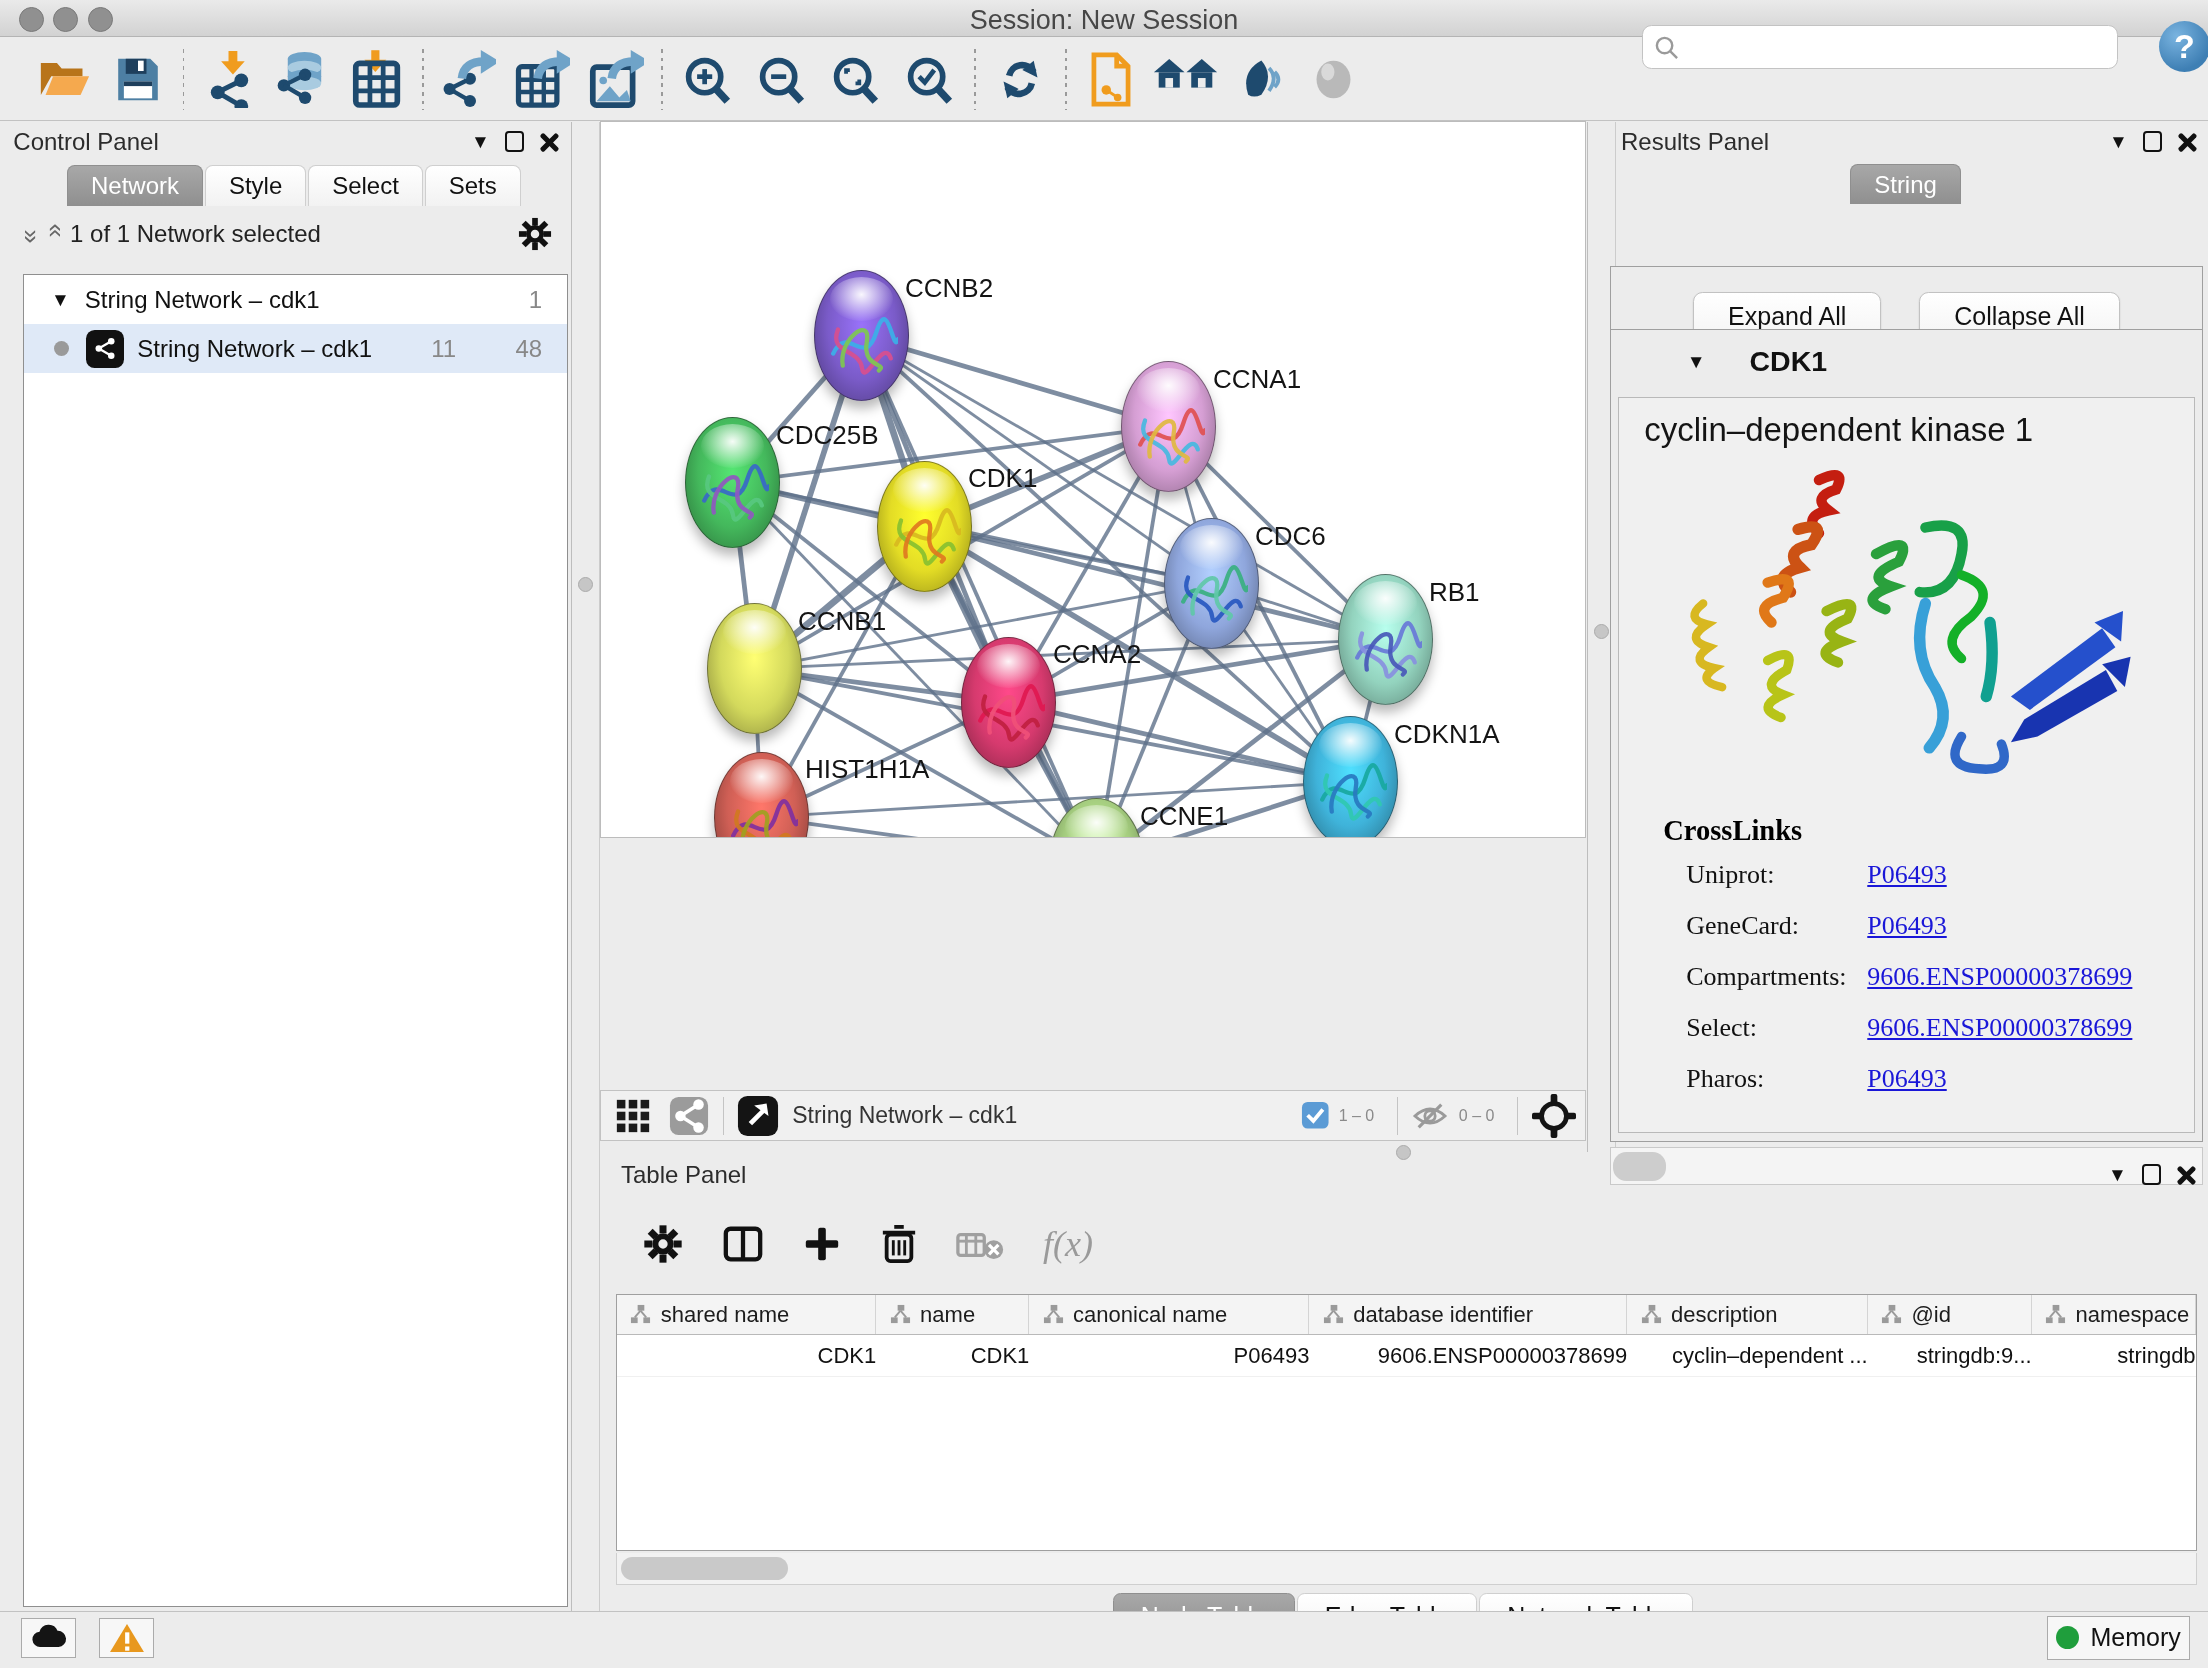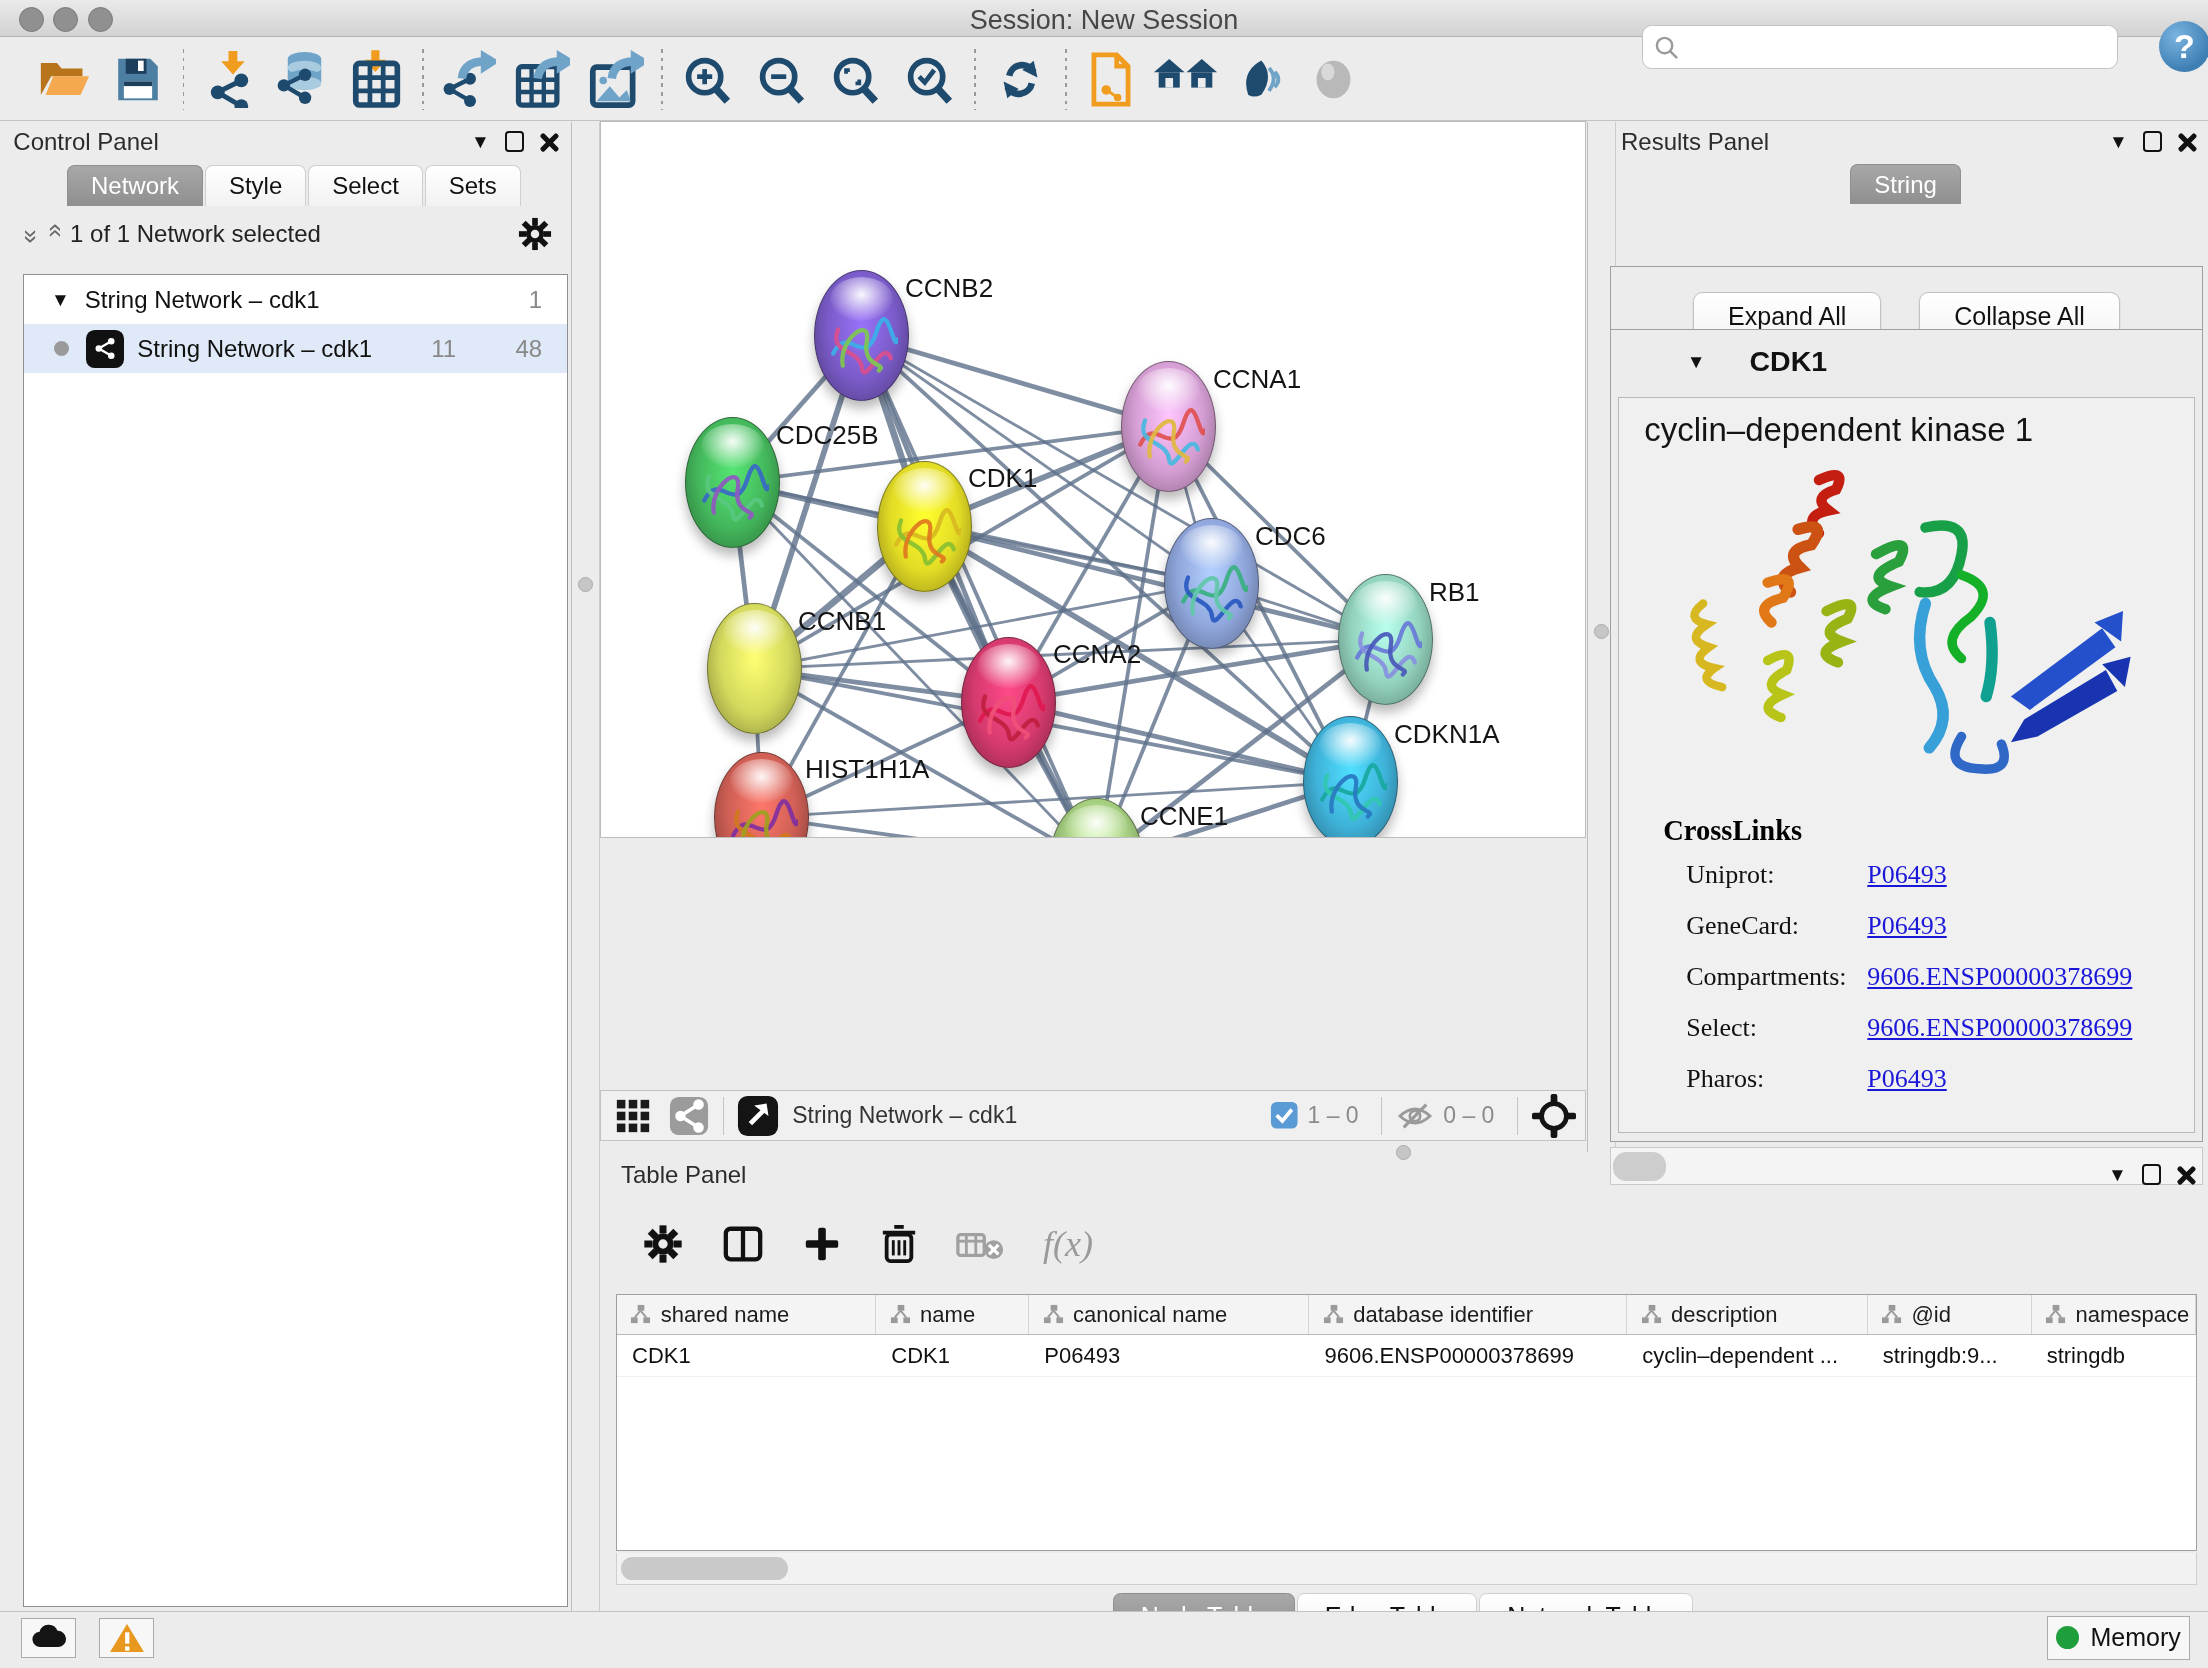--- a/index.html
+++ b/index.html
@@ -73,21 +73,21 @@
     background:#fff; border:1px solid #bcbcbc; overflow:hidden; }
   #edge-svg { position:absolute; left:0; top:0; }
   .node-ball { position:absolute; border-radius:50%; border:1.9px solid rgba(30,30,30,.45);
     box-shadow:0 7.6px 11.4px rgba(0,0,0,.28); }
   .node-ball .shine { position:absolute; left:16%; top:5%; width:68%; height:34%;
     border-radius:50%; background:radial-gradient(ellipse at 50% 40%, rgba(255,255,255,.95), rgba(255,255,255,0) 75%); }
   .node-label { position:absolute; font-size:26px; color:#141414; white-space:nowrap; }
   #net-toolbar { position:absolute; left:600px; top:1090px; width:986px; height:51px;
     background:#f0f0f0; border:1px solid #c2c2c2; display:flex; align-items:center; }
   .ntb-sep { width:1px; height:38px; background:#c4c4c4; margin:0 13.3px; }
-  .ntb-txt { font-size:23px; color:#8a8a8a; margin:0 9.5px; }
+  .ntb-txt { font-size:16px; color:#8a8a8a; margin:0 9.5px; }
   #net-name { font-size:23px; color:#333; margin-left:13.3px; flex:1; }
 
   
   #results-panel { position:absolute; left:1604px; top:122px; width:605px; height:1069px; }
   #rp-head { display:flex; justify-content:space-between; padding:5.7px 13.3px 0 17px; }
   #rp-tab { position:absolute; left:0; right:0; top:42px; display:flex; justify-content:center; }
   #rp-btnbox { position:absolute; left:5.7px; right:5.7px; top:101px; height:101px;
     background:#ececec; border:1.9px solid #9f9f9f; display:flex; align-items:center;
     justify-content:center; gap:38px;margin-top:43px; }
   .rp-btn { font-size:25px; color:#111; background:linear-gradient(#ffffff,#f4f4f4);
@@ -108,21 +108,21 @@
   #rp-hscroll { position:absolute; left:5.7px; right:5.7px; bottom:5.7px; height:38px;
     background:#f4f4f4; border:1px solid #c9c9c9; }
   #rp-hthumb { position:absolute; left:1.9px; top:3.8px; width:53px; height:28.5px;
     background:#cdcdcd; border-radius:13.3px; }
 
   
   #table-panel { position:absolute; left:600px; top:1155px; width:1608px; height:462px; }
   #tp-head { display:flex; justify-content:space-between; padding:5.7px 13.3px 0 21px; }
   #tp-toolbar { display:flex; align-items:center; gap:38px; margin:25px 8px 0 42px; height:61px; }
   #tp-table-wrap { position:absolute; left:16px; right:11.4px; top:139px; height:257px;
-    background:#fff; border:1.9px solid #9f9f9f; overflow:hidden; }
+    background:#fff; border:1.9px solid #9f9f9f; overflow:hidden;text-align:right; }
   #tp-header { display:flex; background:#f4f4f4; border-bottom:1.9px solid #b9b9b9; height:40px; }
   .th { display:flex; align-items:center; gap:9.5px; font-size:22px; color:#1c1c1c;
     border-right:1px solid #d4d4d4; padding-left:13.3px; overflow:hidden; white-space:nowrap; }
   #tp-row { display:flex; height:42px; border-bottom:1px solid #f0f0f0; }
   .td { font-size:22px; color:#111; padding:7.6px 0 0 15px; overflow:hidden; white-space:nowrap; }
   #tp-hscroll { position:absolute; left:16px; right:11.4px; top:398px; height:32px;
     background:#f2f2f2; border:1px solid #cfcfcf; border-top:none; }
   #tp-hthumb { position:absolute; left:3.8px; top:3.8px; width:167px; height:23px;
     background:#c9c9c9; border-radius:11.4px; }
   #tp-tabs { position:absolute; left:0; right:0; top:438px; display:flex; justify-content:center; }

